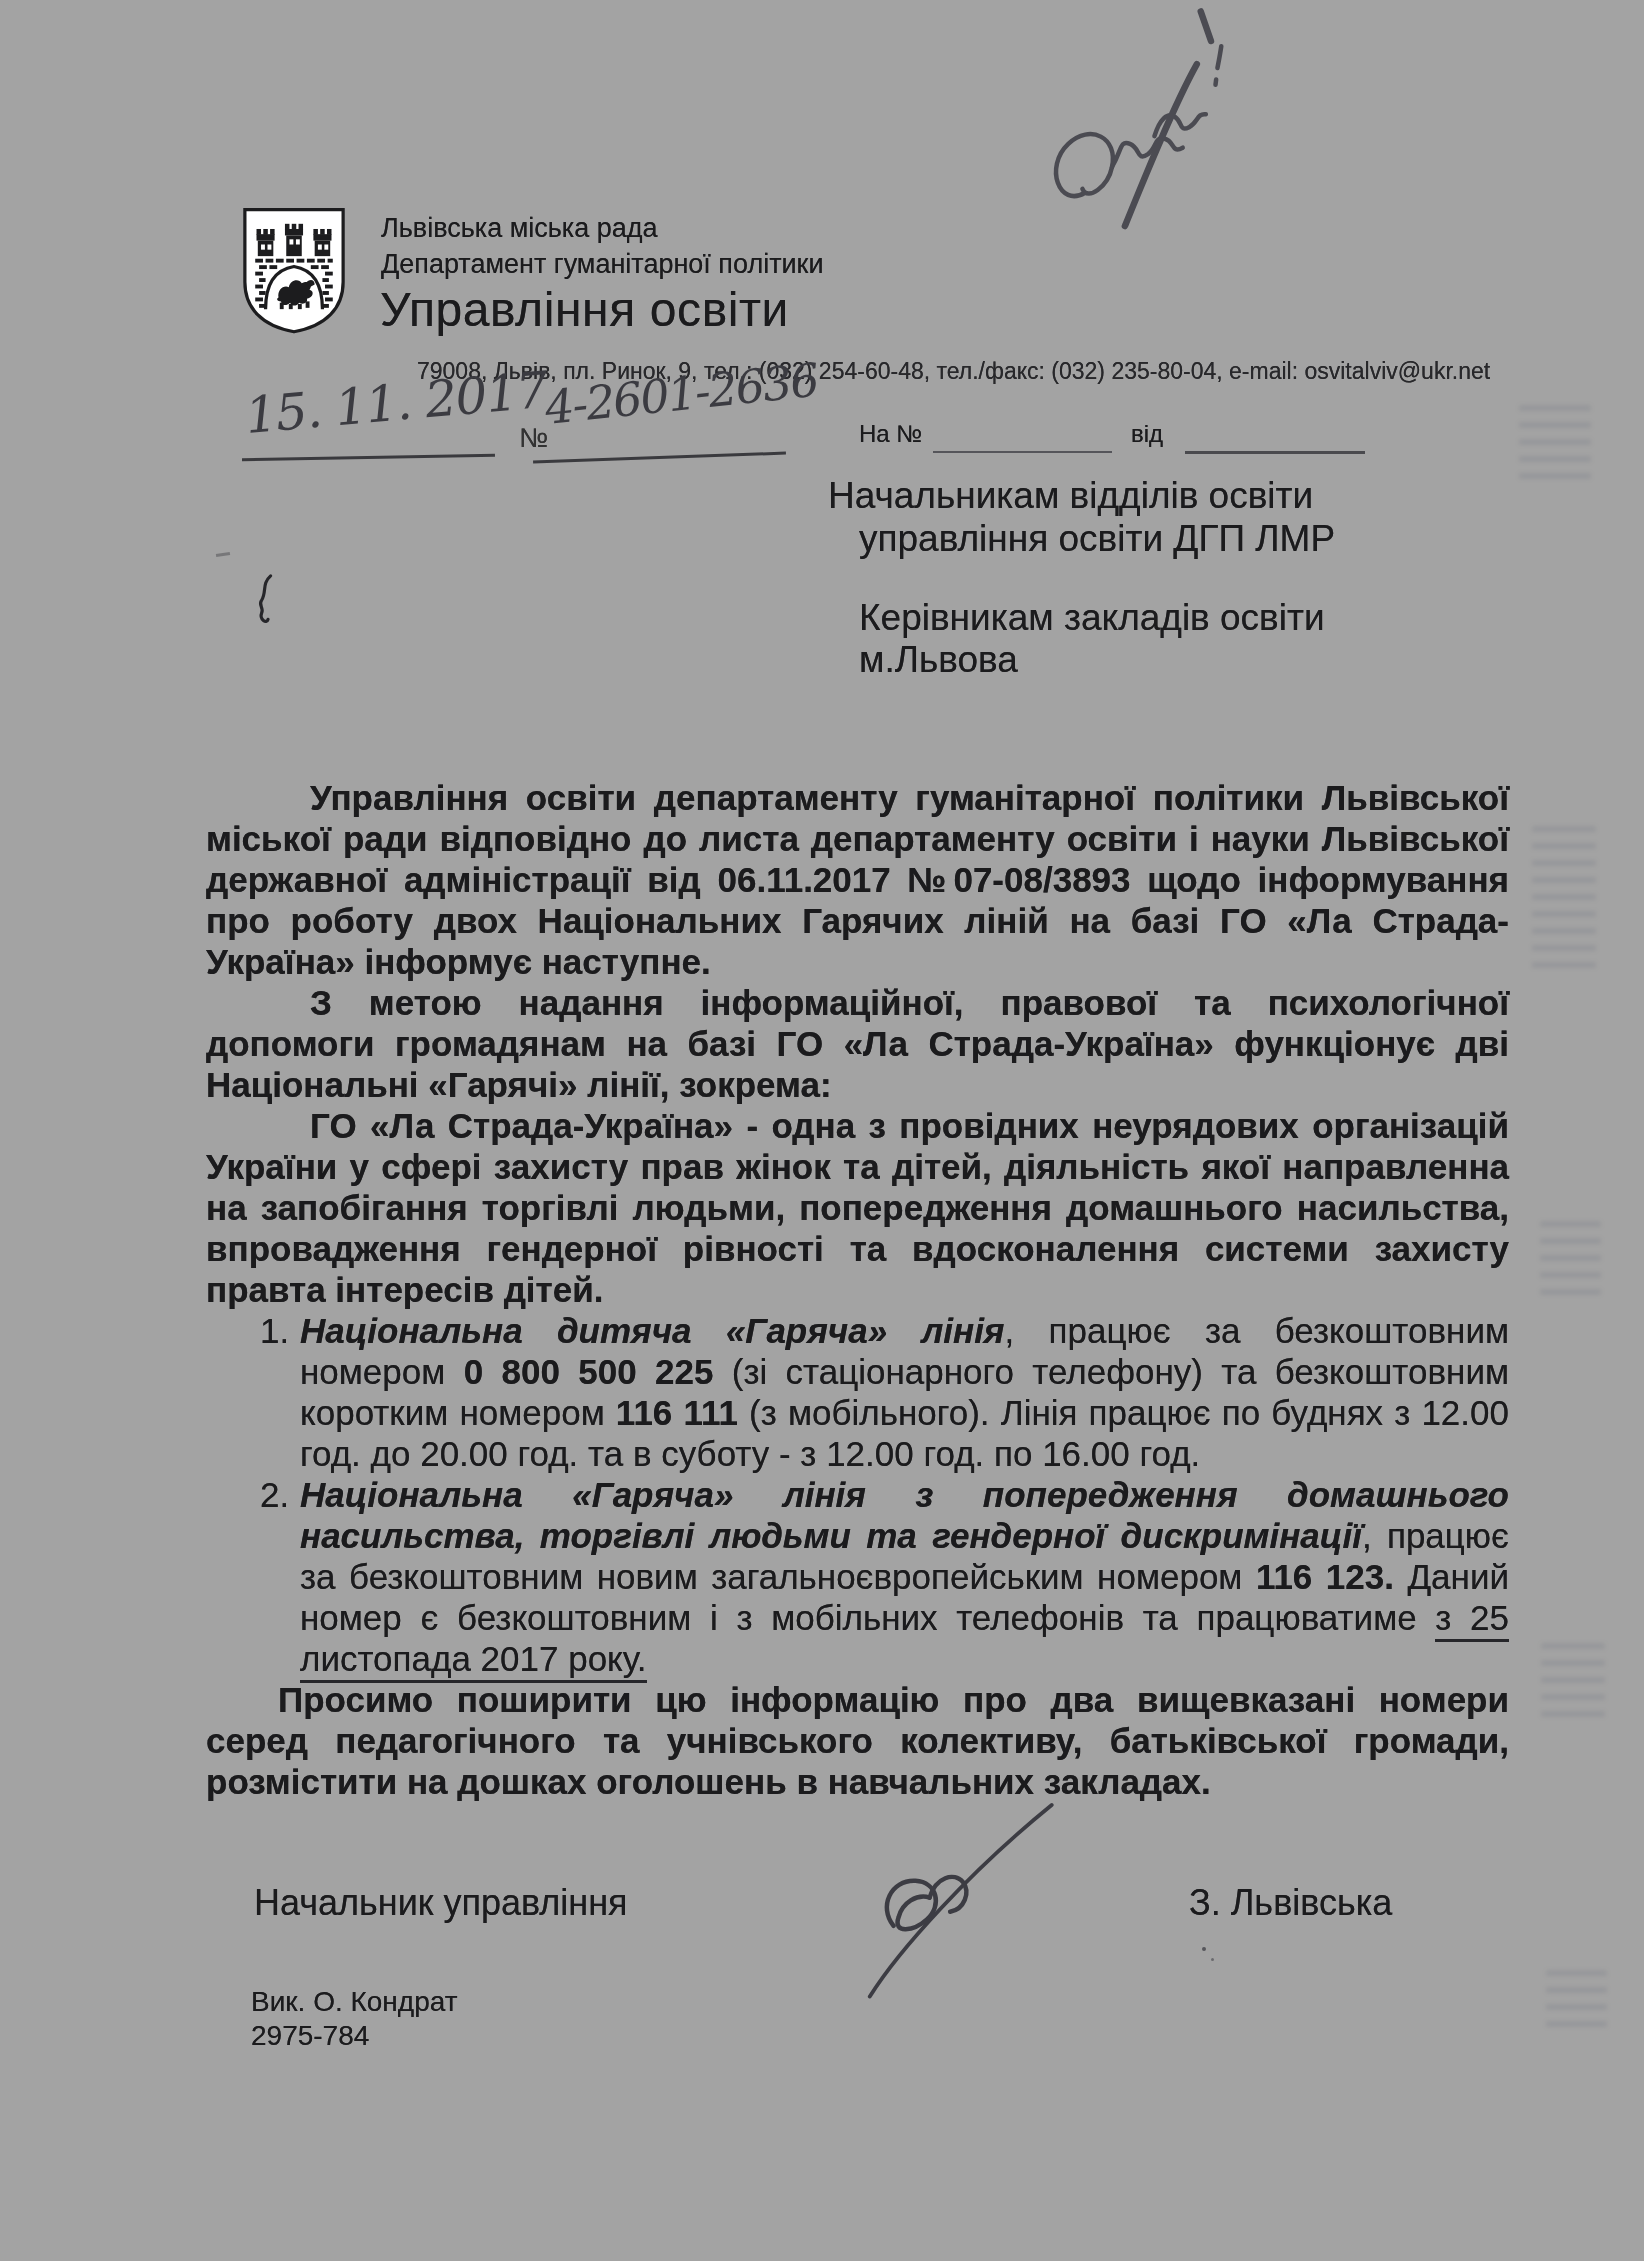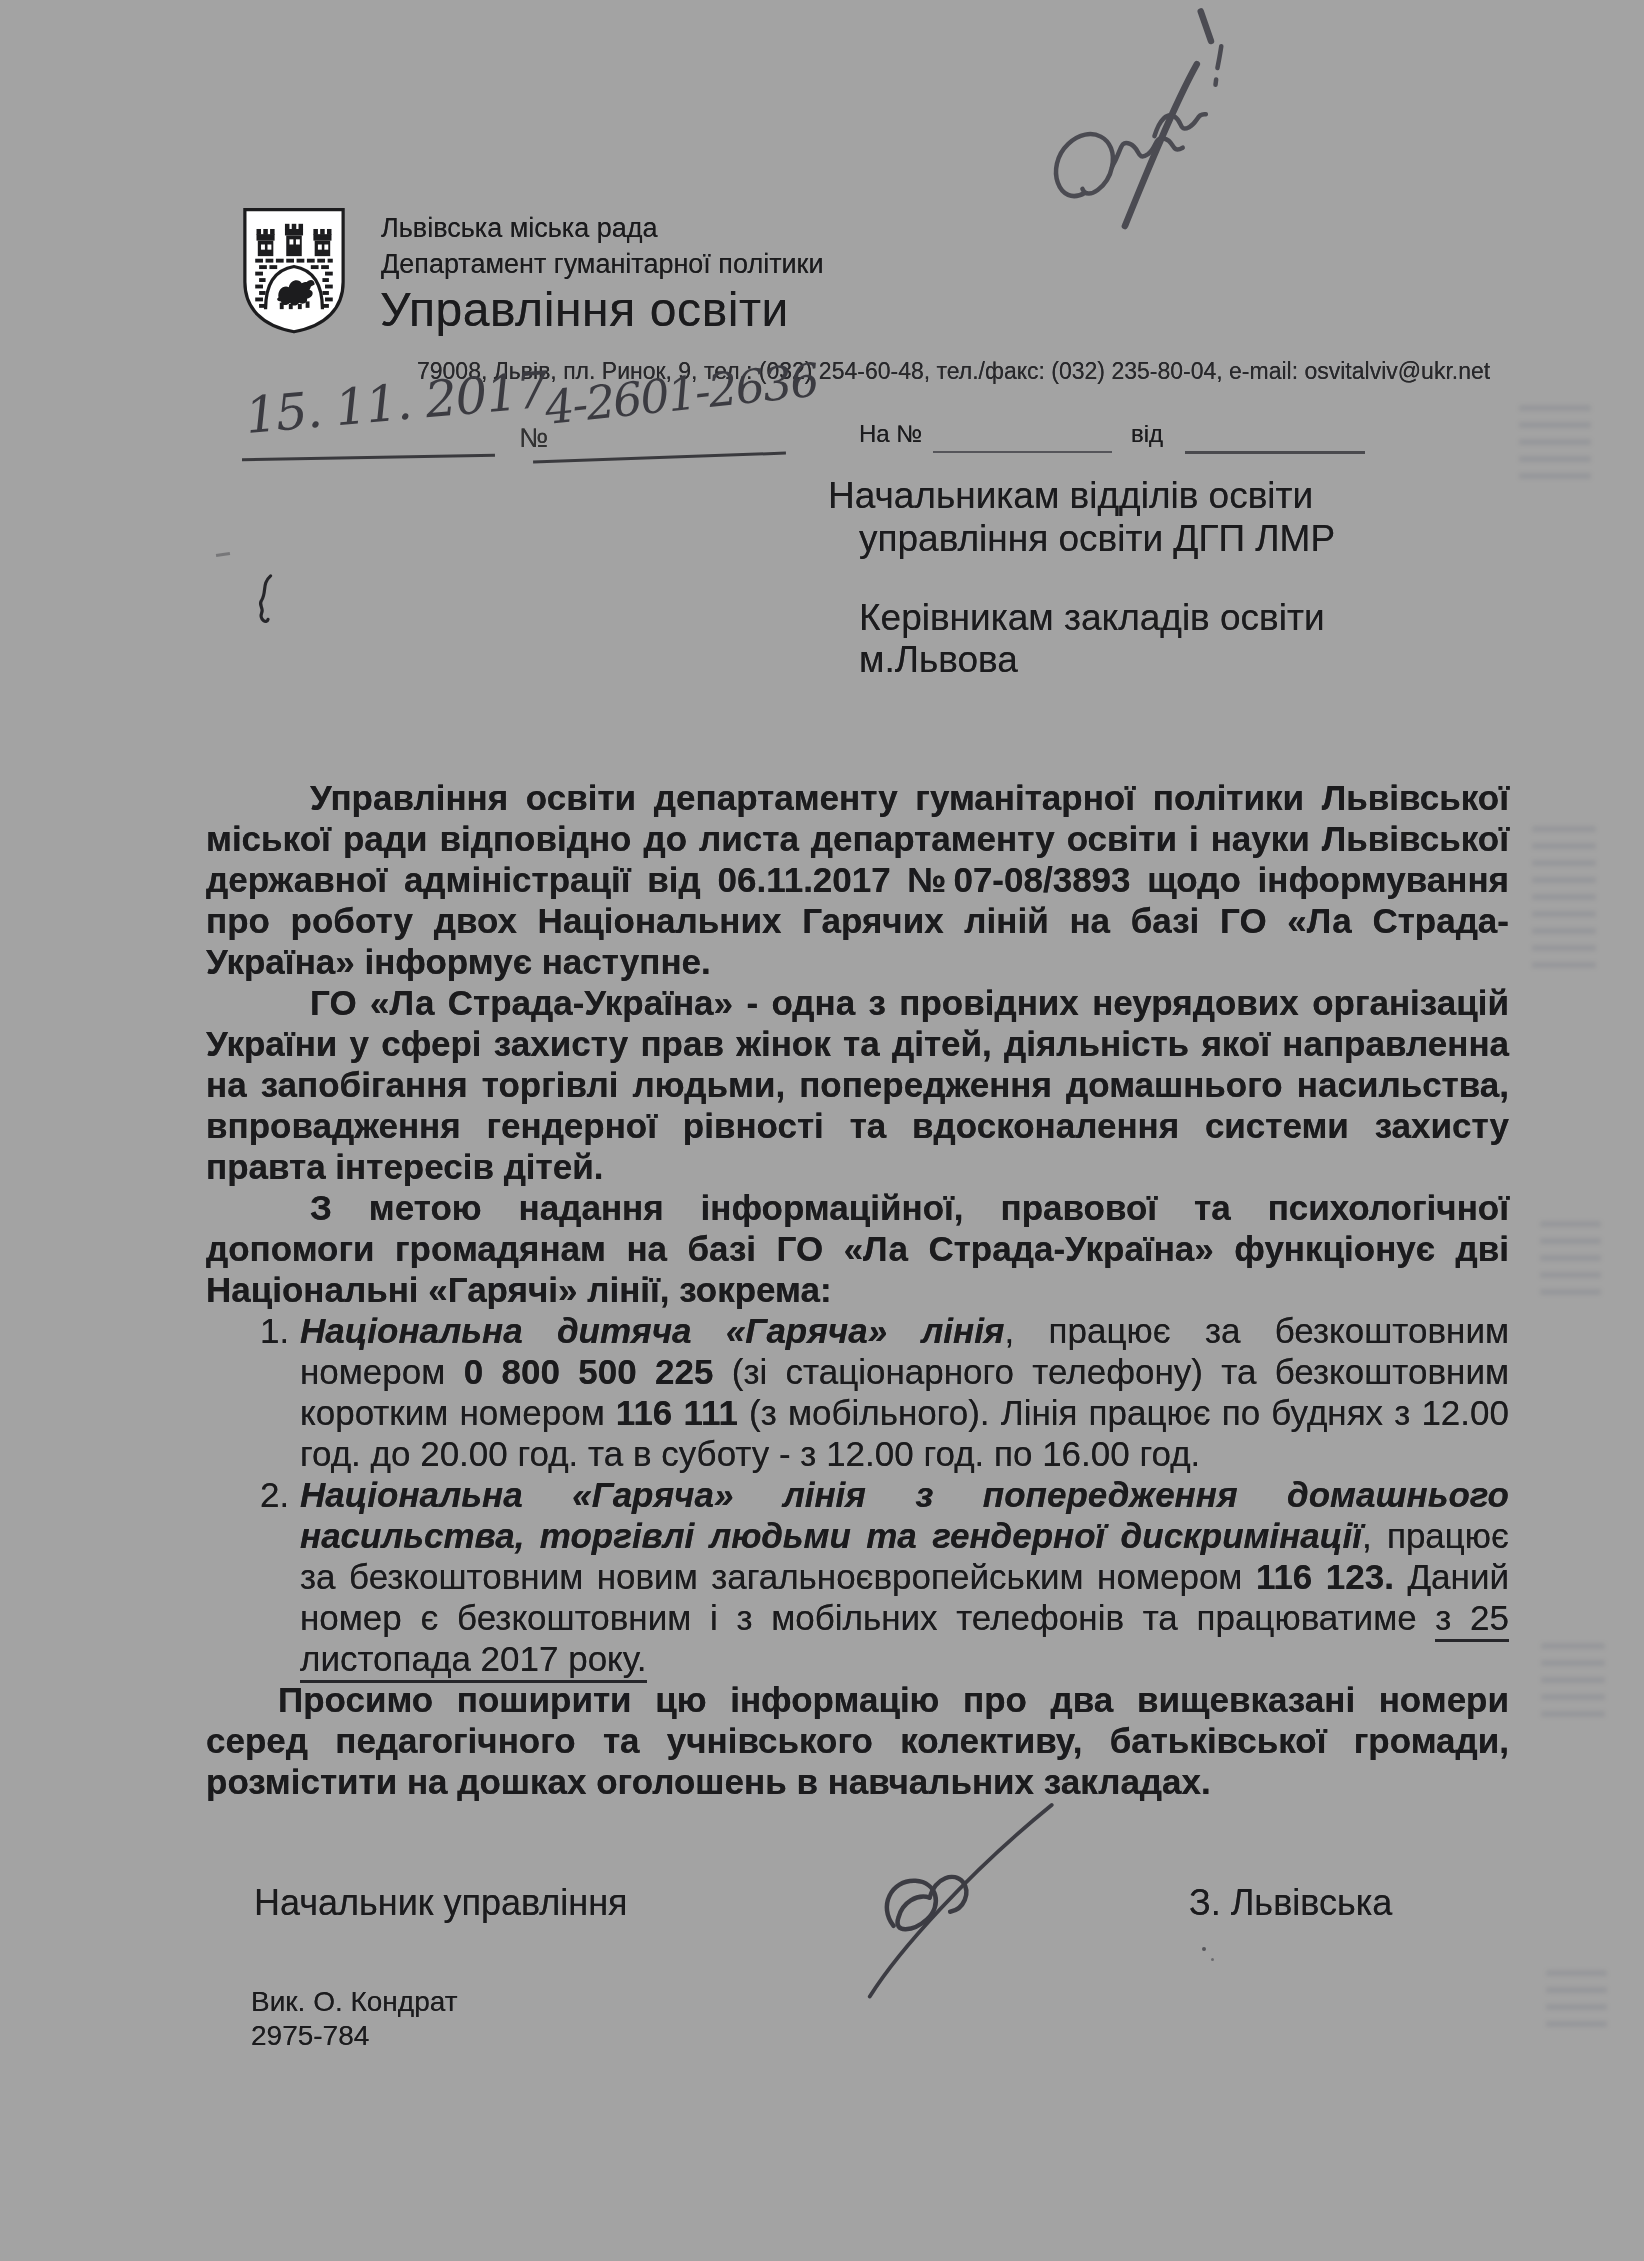--- a/index.html
+++ b/index.html
@@ -154,22 +154,22 @@
   <div class="abs print" style="left:859px;top:597px;font-size:37px;">Керівникам закладів освіти</div>
   <div class="abs print" style="left:859px;top:639px;font-size:37px;">м.Львова</div>
 
   <svg class="abs" style="left:254px;top:572px;" width="23" height="55" viewBox="0 0 36 86">
     <path d="M 26 6 C 12 18 20 32 12 44 C 6 52 16 56 12 64 C 8 74 20 82 22 74" fill="none" stroke="#26262a" stroke-width="5" stroke-linecap="round"></path>
   </svg>
   <div class="abs" style="left:216px;top:553px;width:14px;height:3.2px;background:#5a5a5e;opacity:.6;transform:rotate(-8deg);"></div>
 
   <div class="abs body-text">
     <p class="ind">Управління освіти департаменту гуманітарної політики Львівської міської ради відповідно до листа департаменту освіти і науки Львівської державної адміністрації від 06.11.2017 №07-08/3893 щодо інформування про роботу двох Національних Гарячих ліній на базі ГО «Ла Страда-Україна» інформує наступне.</p>
+    <p class="ind">З метою надання інформаційної, правової та психологічної допомоги громадянам на базі ГО «Ла Страда-Україна» функціонує дві Національні «Гарячі» лінії, зокрема:</p>
     <p class="ind">ГО «Ла Страда-Україна» - одна з провідних неурядових організацій України у сфері захисту прав жінок та дітей, діяльність якої направленна на запобігання торгівлі людьми, попередження домашнього насильства, впровадження гендерної рівності та вдосконалення системи захисту правта інтересів дітей.</p>
-    <p class="ind">З метою надання інформаційної, правової та психологічної допомоги громадянам на базі ГО «Ла Страда-Україна» функціонує дві Національні «Гарячі» лінії, зокрема:</p>
 
     <div class="list-item">
       <span class="marker">1.</span>
       <span class="li-title">Національна дитяча «Гаряча» лінія</span><span>, працює за безкоштовним номером </span><span class="bold">0 800 500 225</span><span> (зі стаціонарного телефону) та безкоштовним коротким номером </span><span class="bold">116 111</span><span> (з мобільного). Лінія працює по буднях з 12.00 год. до 20.00 год. та в суботу - з 12.00 год. по 16.00 год.</span>
     </div>
 
     <div class="list-item">
       <span class="marker">2.</span>
       <span class="li-title">Національна «Гаряча» лінія з попередження домашнього насильства, торгівлі людьми та гендерної дискримінації</span><span>, працює за безкоштовним новим загальноєвропейським номером </span><span class="bold">116 123.</span><span> Даний номер є безкоштовним і з мобільних телефонів та працюватиме </span><span class="u-thick">з 25 листопада 2017 року.</span>
     </div>

